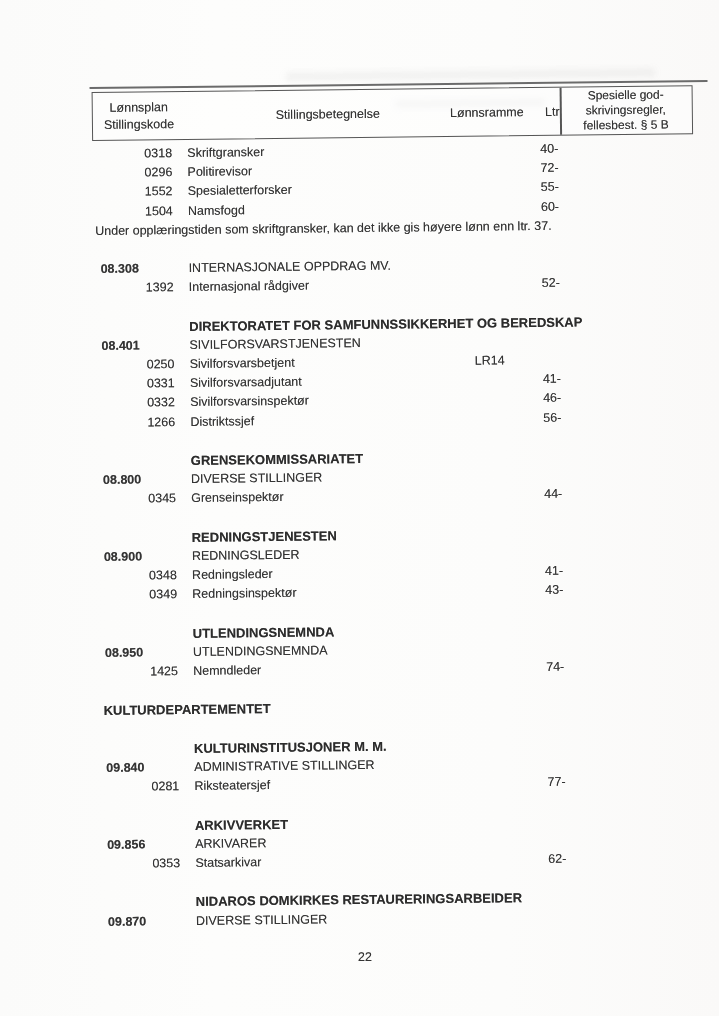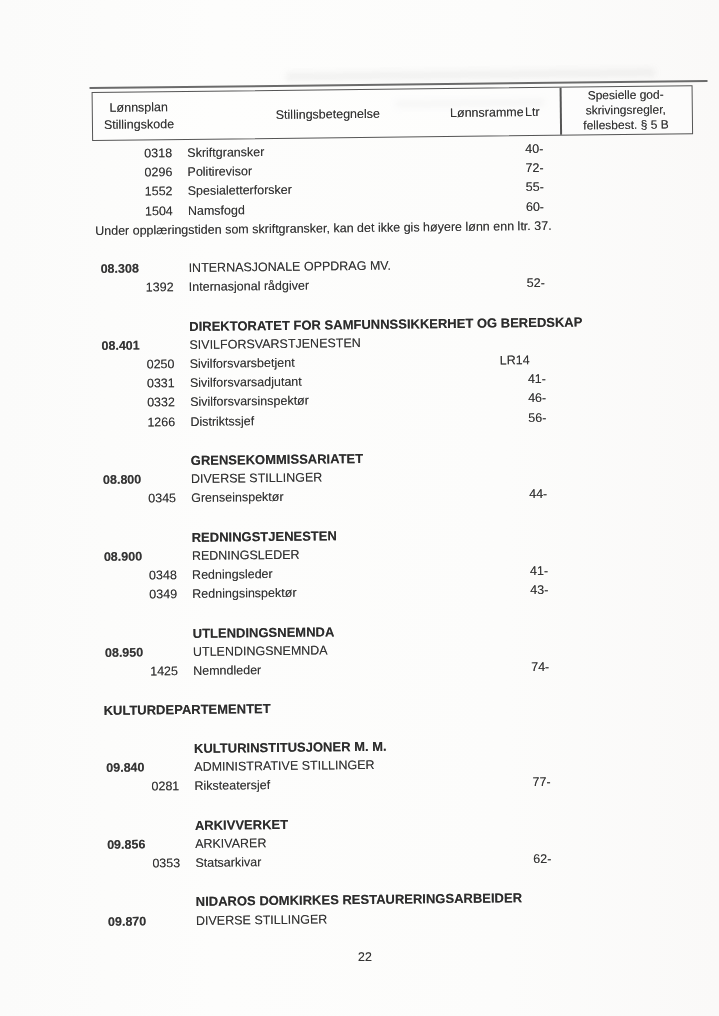--- a/index.html
+++ b/index.html
@@ -47,39 +47,39 @@
     background: rgba(255,255,255,0.4);
   }
   .header-divider {
     position: absolute; left: 467px; top: 0; bottom: 0;
     width: 1.6px; background: #555;
   }
   .hcell { position: absolute; top: 0; height: 100%; display: flex; align-items: center; justify-content: center; text-align: center; font-size: 12.5px; }
   .hcell-lonnsplan   { left: 0;   width: 92px;  flex-direction: column; line-height: 16.5px; }
   .hcell-betegnelse  { left: 135px; width: 200px; }
   .hcell-lonnsramme  { left: 344px; width: 100px; }
-  .hcell-ltr         { left: 417px; width: 45px; }
+  .hcell-ltr         { left: 437px; width: 45px; }
   .hcell-spesielle   { left: 468px; width: 130px; flex-direction: column; font-size: 12px; line-height: 14.8px; }
 
   
   .rows {
     position: absolute; left: 0; top: 142px; width: 719px;
   }
   .row {
     position: relative;
     height: 19.2px; line-height: 19.2px;
     font-size: 12.5px;
     white-space: nowrap;
   }
   .row span { position: absolute; top: 0; }
   .c-plan  { left: 103px; font-weight: bold; }
   .c-kode  { left: 148px; }
   .c-name  { left: 191px; }
-  .c-lr    { left: 501px; }
-  .c-ltr   { left: 529px; text-align: right; }
+  .c-lr    { left: 476px; }
+  .c-ltr   { left: 544px; text-align: right; }
   .c-note  { left: 98px; }
   .c-dept  { left: 101px; }
   .h-bold  { font-weight: 700; font-size: 13px; color: #2c2c2c; }
 
   
   .tilt, .hcell, .row {
     text-shadow: 0 0 0.6px rgba(70,70,70,0.65);
   }
 
   

